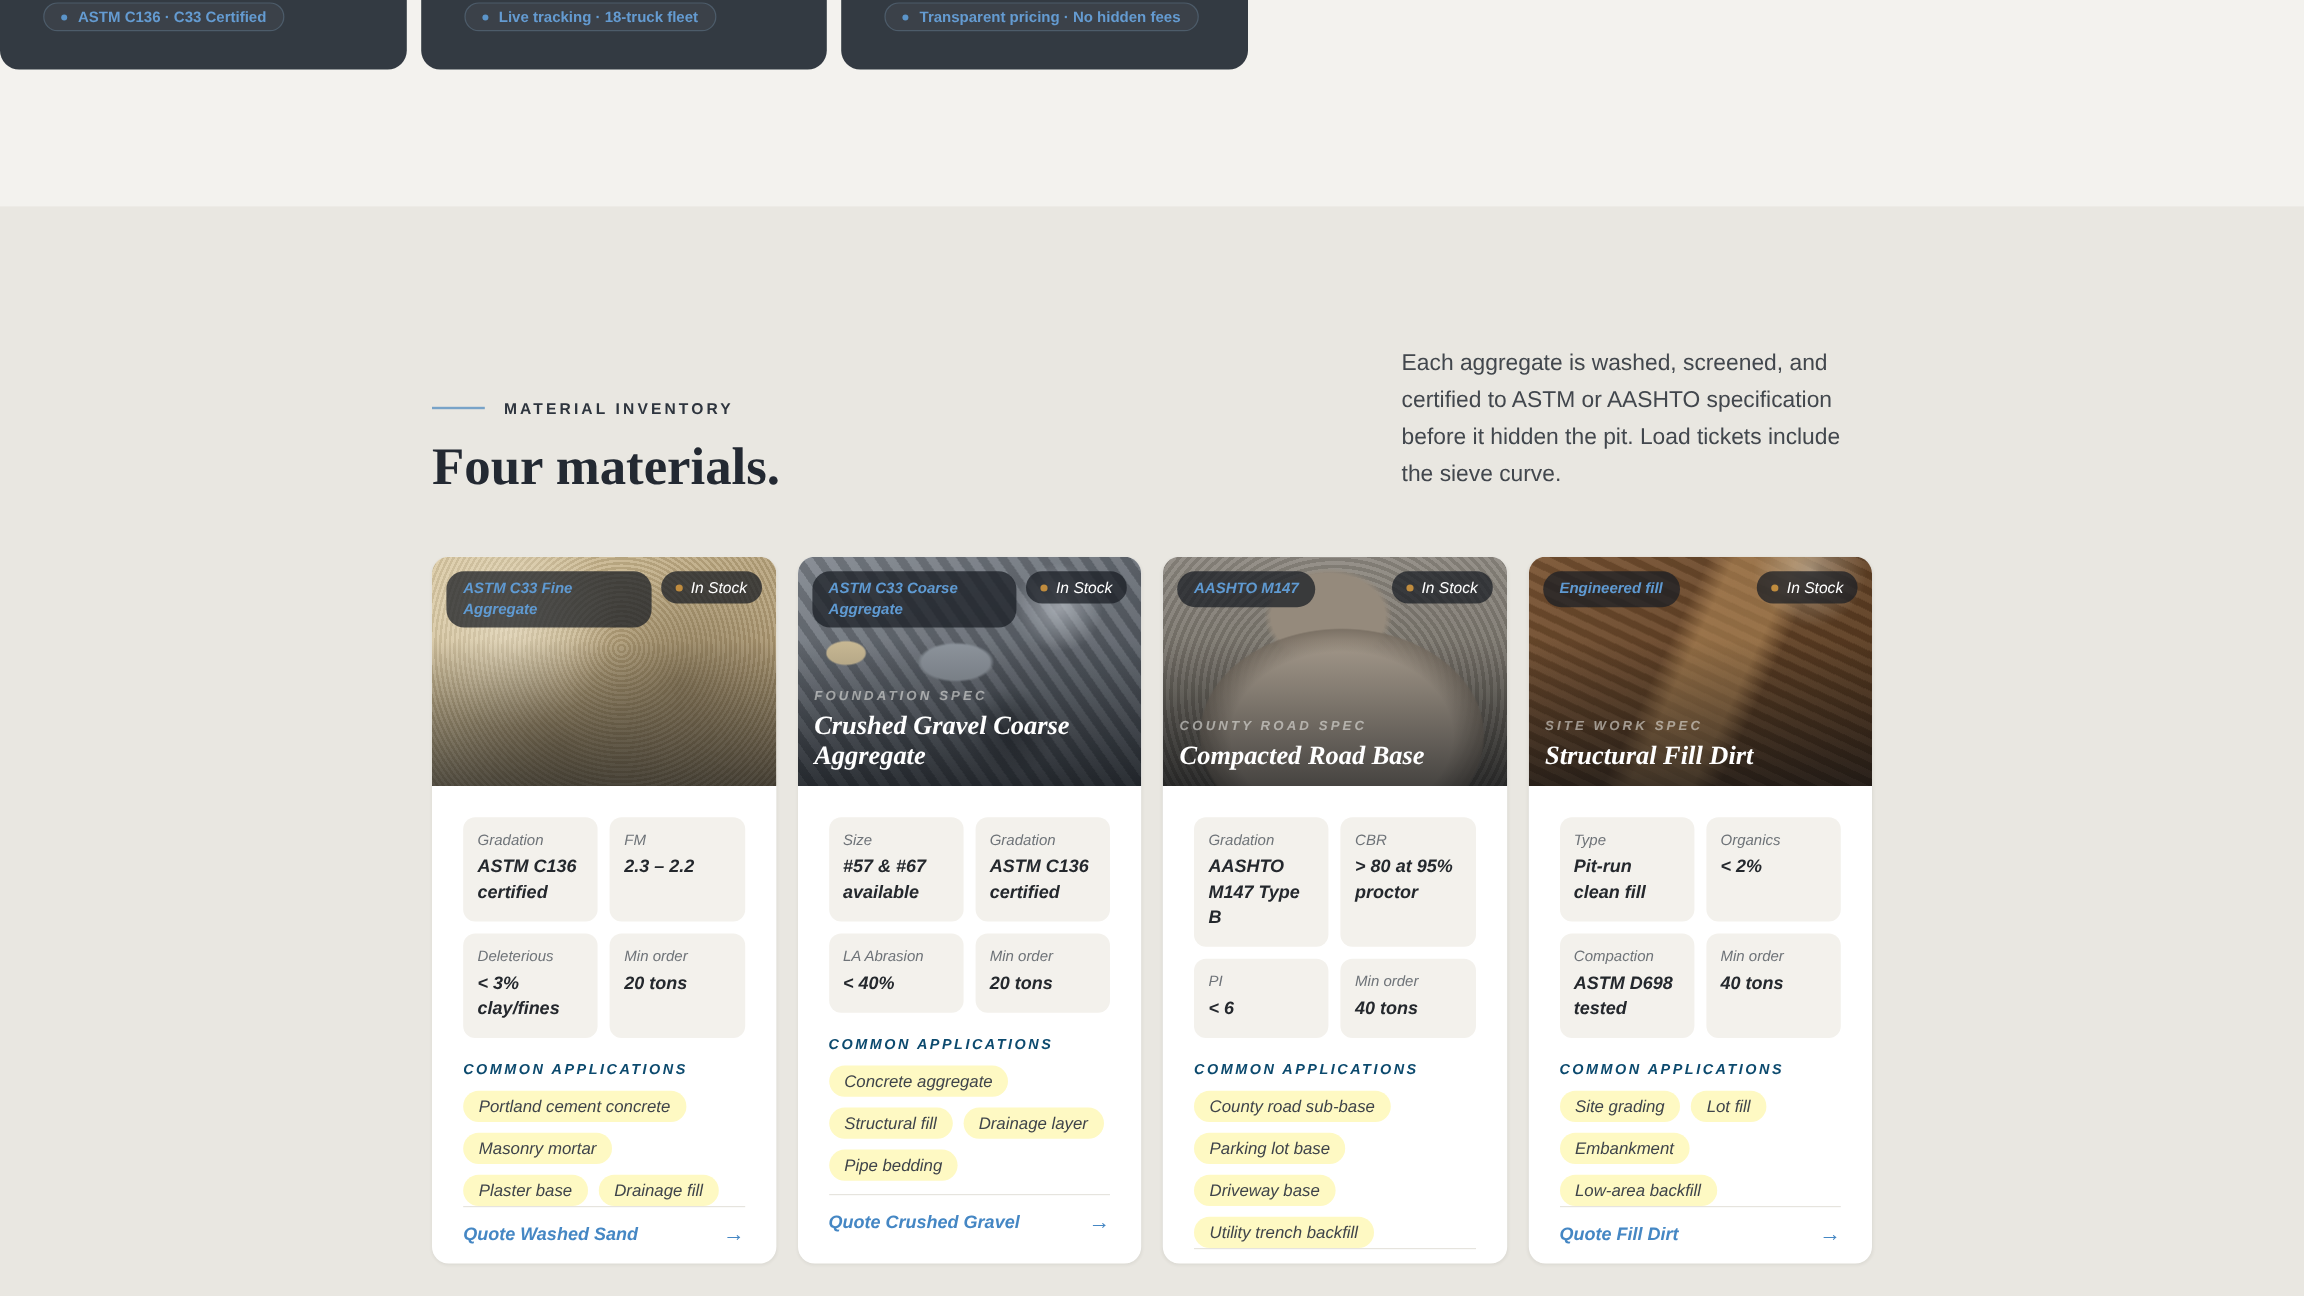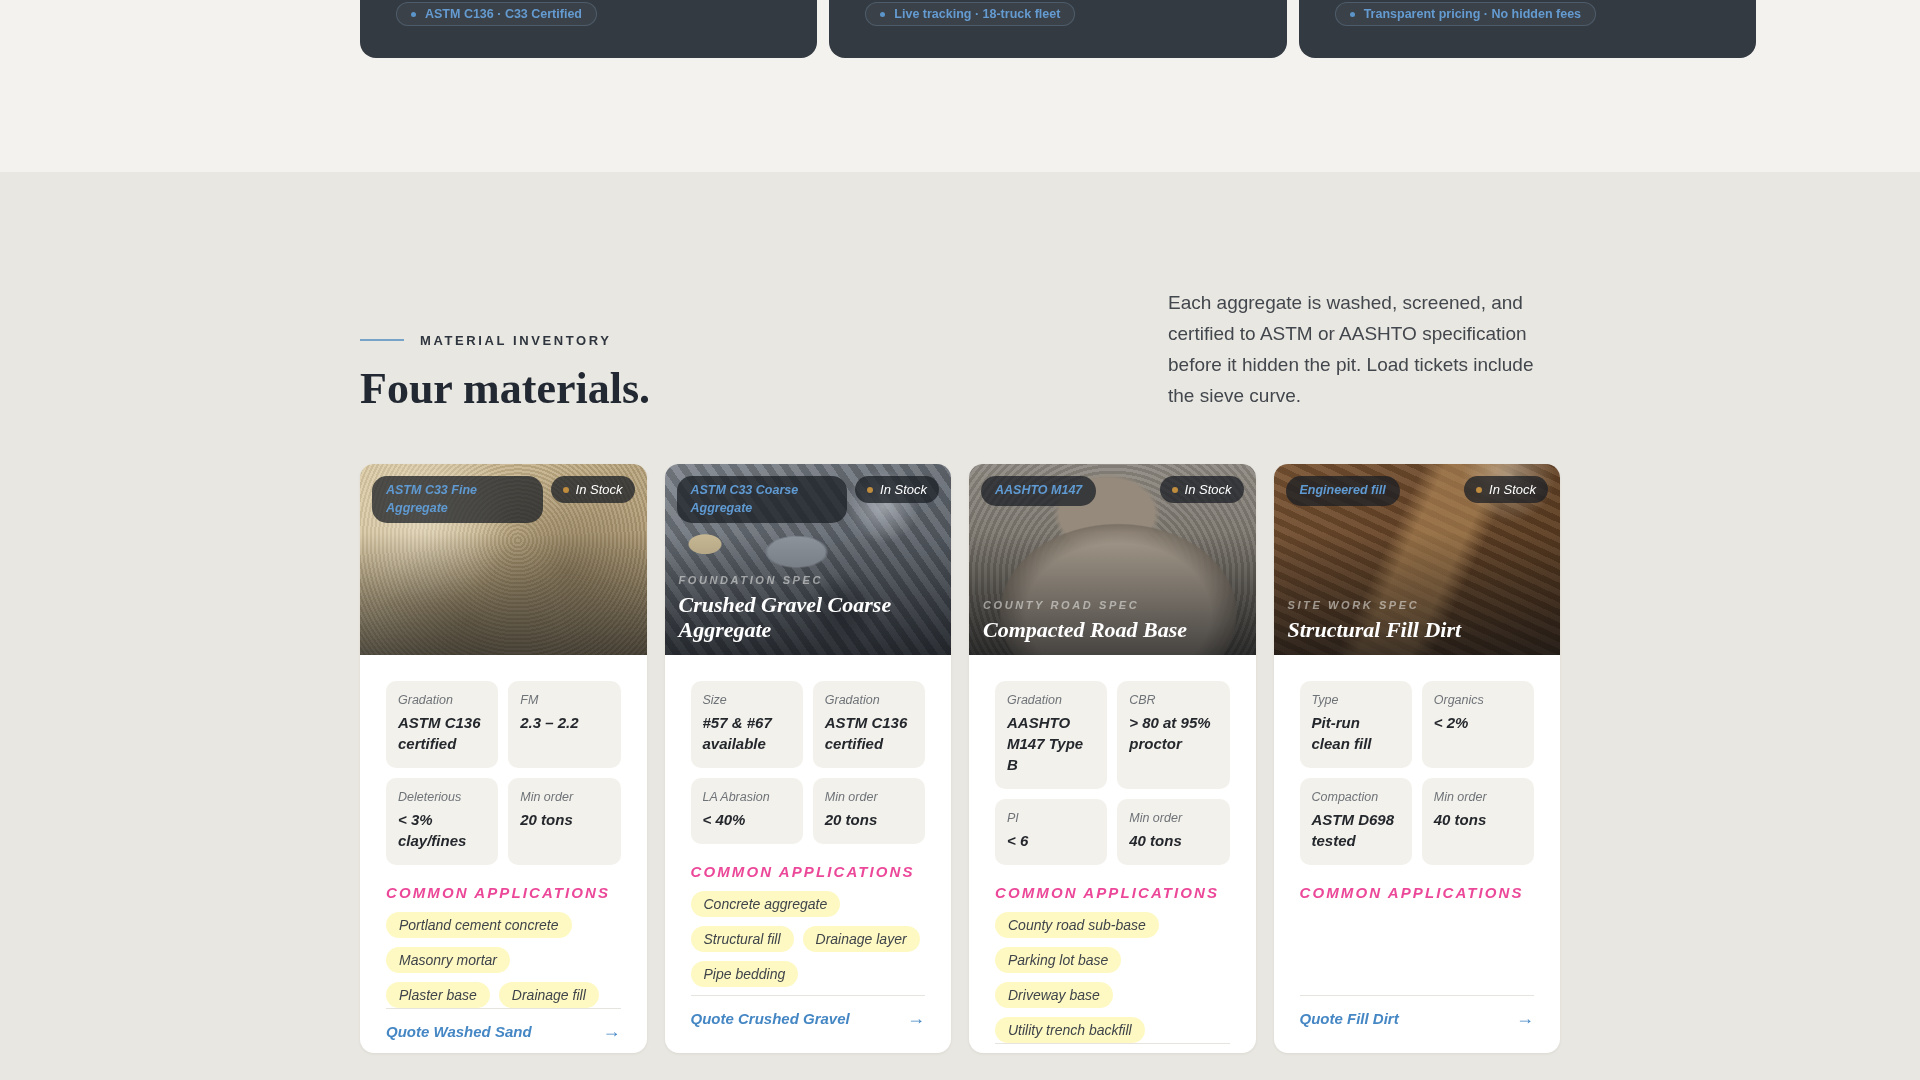--- a/index.html
+++ b/index.html
@@ -7,21 +7,21 @@
   body {
     width:1920px; height:1080px; overflow:hidden;
     background:#e9e7e1;
     font-family:"Liberation Sans", sans-serif;
     color:#2b3138;
   }
 
   
   .top-strip { height:172px; background:#f3f2ee; }
   .top-cards {
-    width:1396px; margin-left:360px;
+    width:1040px; 
     display:grid; grid-template-columns:repeat(3,1fr); gap:12px;
   }
   .top-card {
     height:58px; background:#333a42;
     border-radius:0 0 16px 16px;
     padding:2px 0 0 36px;
   }
   .top-pill {
     display:inline-flex; align-items:center; gap:9px;
     padding:4px 14px;
@@ -122,22 +122,22 @@
     color:#ffffff; margin:0;
   }
 
   .card-body { padding:26px; display:flex; flex-direction:column; flex:1; }
   .spec-grid { display:grid; grid-template-columns:1fr 1fr; gap:10px; }
   .spec-tile { background:#f3f1ec; border-radius:10px; padding:12px 12px 14px; }
   .spec-label { font-size:12.5px; color:#6e7378; margin-bottom:5px; }
   .spec-value { font-size:15px; font-weight:bold; color:#24282d; line-height:1.4; }
 
   .apps-heading {
-    margin:19px 0 11px; font-size:15px; font-weight:bold;
-    letter-spacing:2.1px; color:#ec4899;
+    margin:19px 0 11px; font-size:12px; font-weight:bold;
+    letter-spacing:2.1px; color:#0c4a6e;
   }
   .tags { display:flex; flex-wrap:wrap; gap:9px; align-content:flex-start; }
   .tag {
     background:#fef9c3; border-radius:999px; padding:5px 13px;
     font-size:14px; color:#3f444a; white-space:nowrap;text-align:right;
   }
 
   .card-footer {
     margin-top:auto; border-top:1px solid #e6e4de; padding-top:13px;
     display:flex; justify-content:space-between; align-items:center;
@@ -352,19 +352,25 @@
         <div class="spec-tile">
           <div class="spec-label">Compaction</div>
           <div class="spec-value">ASTM D698 tested</div>
         </div>
         <div class="spec-tile">
           <div class="spec-label">Min order</div>
           <div class="spec-value">40 tons</div>
         </div>
       </div>
       <div class="apps-heading">COMMON APPLICATIONS</div>
+      <div class="tags">
+        <span class="tag">Site grading</span>
+        <span class="tag">Lot fill</span>
+        <span class="tag">Embankment</span>
+        <span class="tag">Low-area backfill</span>
+      </div>
       <div class="card-footer">
         <a class="quote-link">Quote Fill Dirt</a>
         <span class="arrow">→</span>
       </div>
     </div>
   </article>
 </div>
 
 </body></html>

